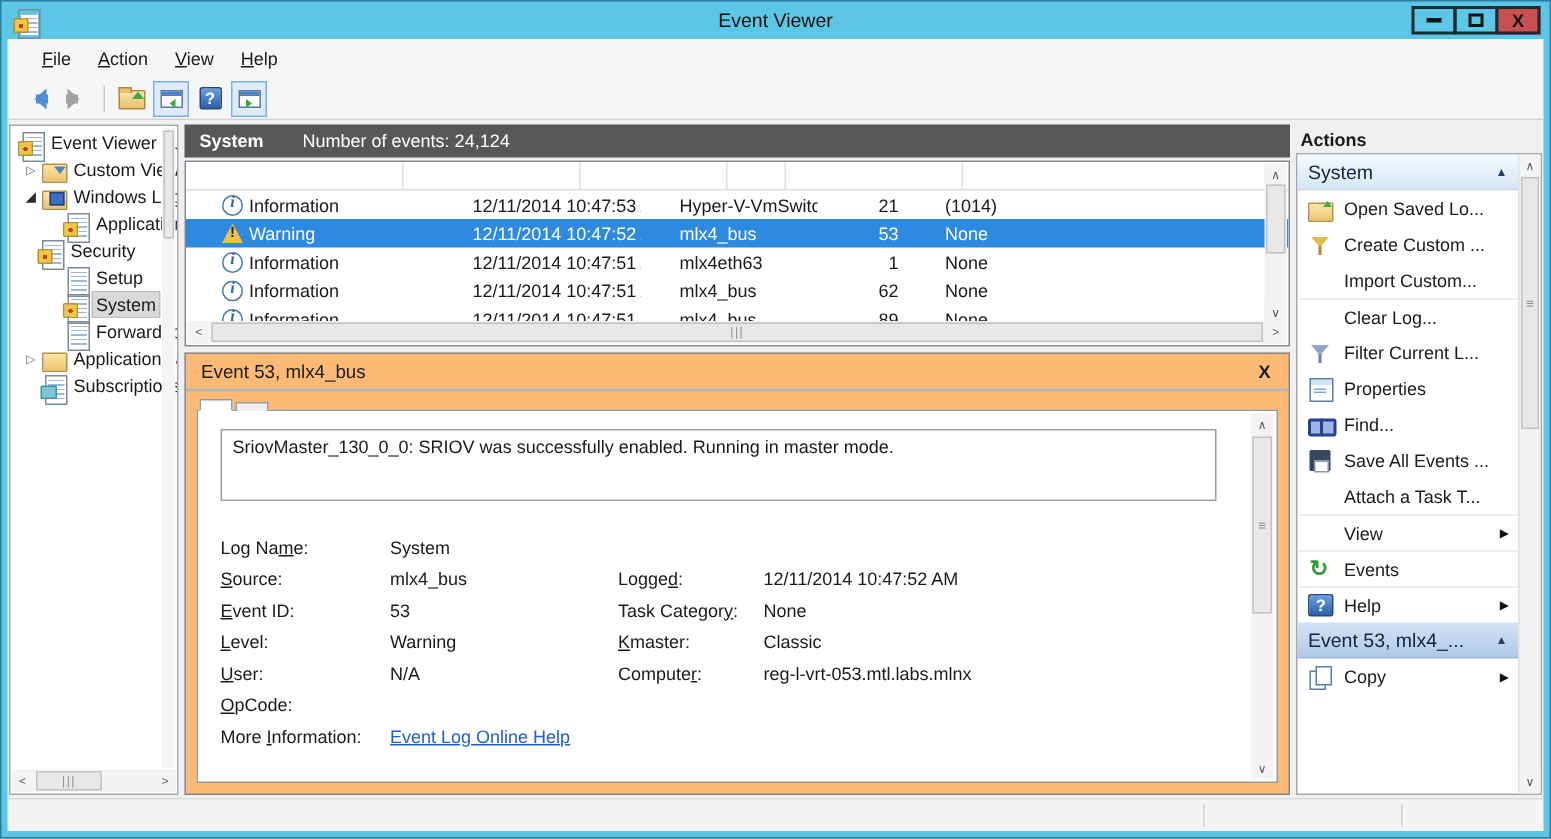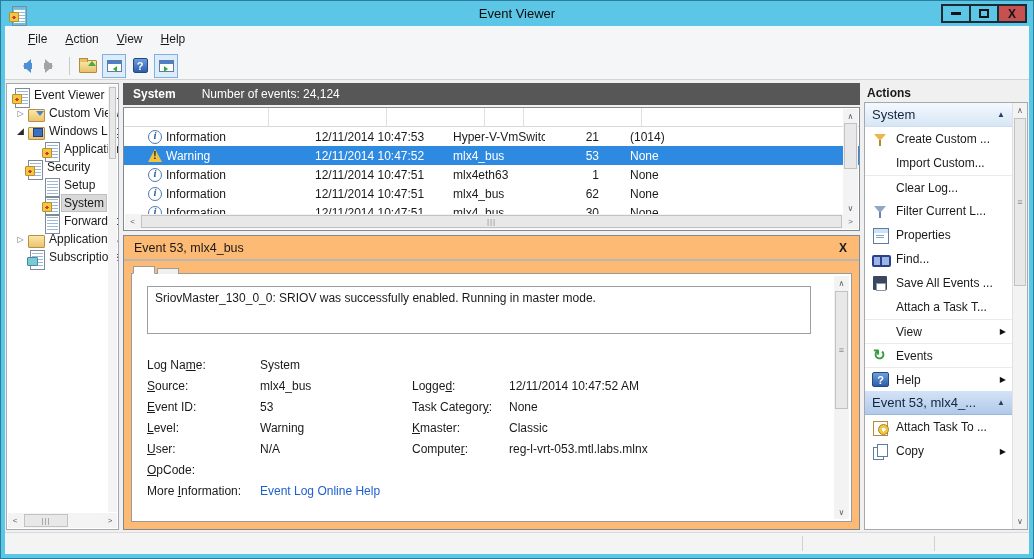--- a/index.html
+++ b/index.html
@@ -133,21 +133,21 @@
   .tab{ border:1px solid #9a9a9a; border-bottom:none; padding:3px 10px 2px 10px; background:#f0f0f0; margin-right:2px; cursor:default;}
   .tab.active{ background:#fff; padding-top:4px; margin-top:-2px; border-bottom:1px solid #fff;}
   .tabpane{ flex:1 1 auto; min-height:0; margin:0 7px 7px 7px; border:1px solid #9a9a9a; background:#fff; position:relative; overflow:hidden;}
   .msg-box{ margin:12px 40px 0 15px; height:48px; border:1px solid #9f9f9f; padding:4px 7px; background:#fff; overflow:hidden;}
   .fields{ margin:20px 40px 0 15px;}
   .frow{ display:flex; height:21px; align-items:center;}
   .fl1{ width:113px; flex:0 0 113px;}
   .fv1{ width:152px; flex:0 0 152px;}
   .fl2{ width:97px; flex:0 0 97px;}
   .fv2{ flex:1; overflow:hidden; white-space:nowrap;}
-  .link{ color:#1f5fd0; cursor:pointer;}
+  .link{ color:#1f5fd0; text-decoration:underline; cursor:pointer;}
   .detail-sv{ position:absolute; top:2px; bottom:2px; right:2px; width:15px; background:#f3f3f3; display:flex; flex-direction:column;}
   .detail-sv .sb-btn{ height:14px;}
   .detail-sv .sb-thumb{ height:118px; margin:1px 1px 0 1px;}
   .detail-sv .spacer{ flex:1;}
 
   
   .actions-pane{ width:164px; flex:0 0 164px; display:flex; flex-direction:column;}
   .actions-title{ height:19px; font-weight:bold; display:flex; align-items:center; padding-left:3px; flex:0 0 auto;}
   .actions-box{ flex:1 1 auto; min-height:0; background:#fff; border:1px solid #a3a9b1; position:relative; overflow:hidden; padding-right:15px;}
   .agroup-header{ height:24px; display:flex; align-items:center; padding:0 7px; font-size:13px; color:#13243c; cursor:default;}
@@ -357,21 +357,21 @@
               <span class="lc c-id">62</span>
               <span class="lc c-cat">None</span>
             </div>
             <div class="lrow">
               <span class="lc c-level">
                 <span class="lvl-ico ico-info"></span>
                 <span>Information</span>
               </span>
               <span class="lc c-date">12/11/2014 10:47:51 AM</span>
               <span class="lc c-src">mlx4_bus</span>
-              <span class="lc c-id">30</span>
+              <span class="lc c-id">89</span>
               <span class="lc c-cat">None</span>
             </div>
         </div>
         <div class="list-sv">
           <span class="sb-btn">∧</span>
           <span class="sb-thumb"></span>
           <span class="spacer"></span>
           <span class="sb-btn">∨</span>
         </div>
         <div class="list-sh">
@@ -448,20 +448,25 @@
       </div>
     </div>
 
     <div class="actions-pane">
       <div class="actions-title">Actions</div>
       <div class="actions-box">
         <div class="agroup-header sys">
           <span>System</span>
           <span class="ghdr-arrow">▲</span>
         </div>
+        <div class="aitem">
+            <span class="aicon ico-folder-open"></span>
+            <span class="alabel">Open Saved Lo...</span>
+            <span class="aarrow"></span>
+          </div>
           <div class="aitem">
             <span class="aicon ico-funnel-new"></span>
             <span class="alabel">Create Custom ...</span>
             <span class="aarrow"></span>
           </div>
           <div class="aitem">
             <span class="aicon"></span>
             <span class="alabel">Import Custom...</span>
             <span class="aarrow"></span>
           </div>
@@ -507,25 +512,20 @@
           </div>
           <div class="aitem divided">
             <span class="aicon ico-help-blue"></span>
             <span class="alabel">Help</span>
             <span class="aarrow">▶</span>
           </div>
         <div class="agroup-header sel">
           <span>Event 53, mlx4_...</span>
           <span class="ghdr-arrow">▲</span>
         </div>
-          <div class="aitem">
-            <span class="aicon ico-task"></span>
-            <span class="alabel">Attach Task To ...</span>
-            <span class="aarrow"></span>
-          </div>
           <div class="aitem">
             <span class="aicon ico-copy"></span>
             <span class="alabel">Copy</span>
             <span class="aarrow">▶</span>
           </div>
         <div class="actions-sv">
           <span class="sb-btn">∧</span>
           <span class="sb-thumb">
               <span class="grip-v">≡</span>
             </span>

